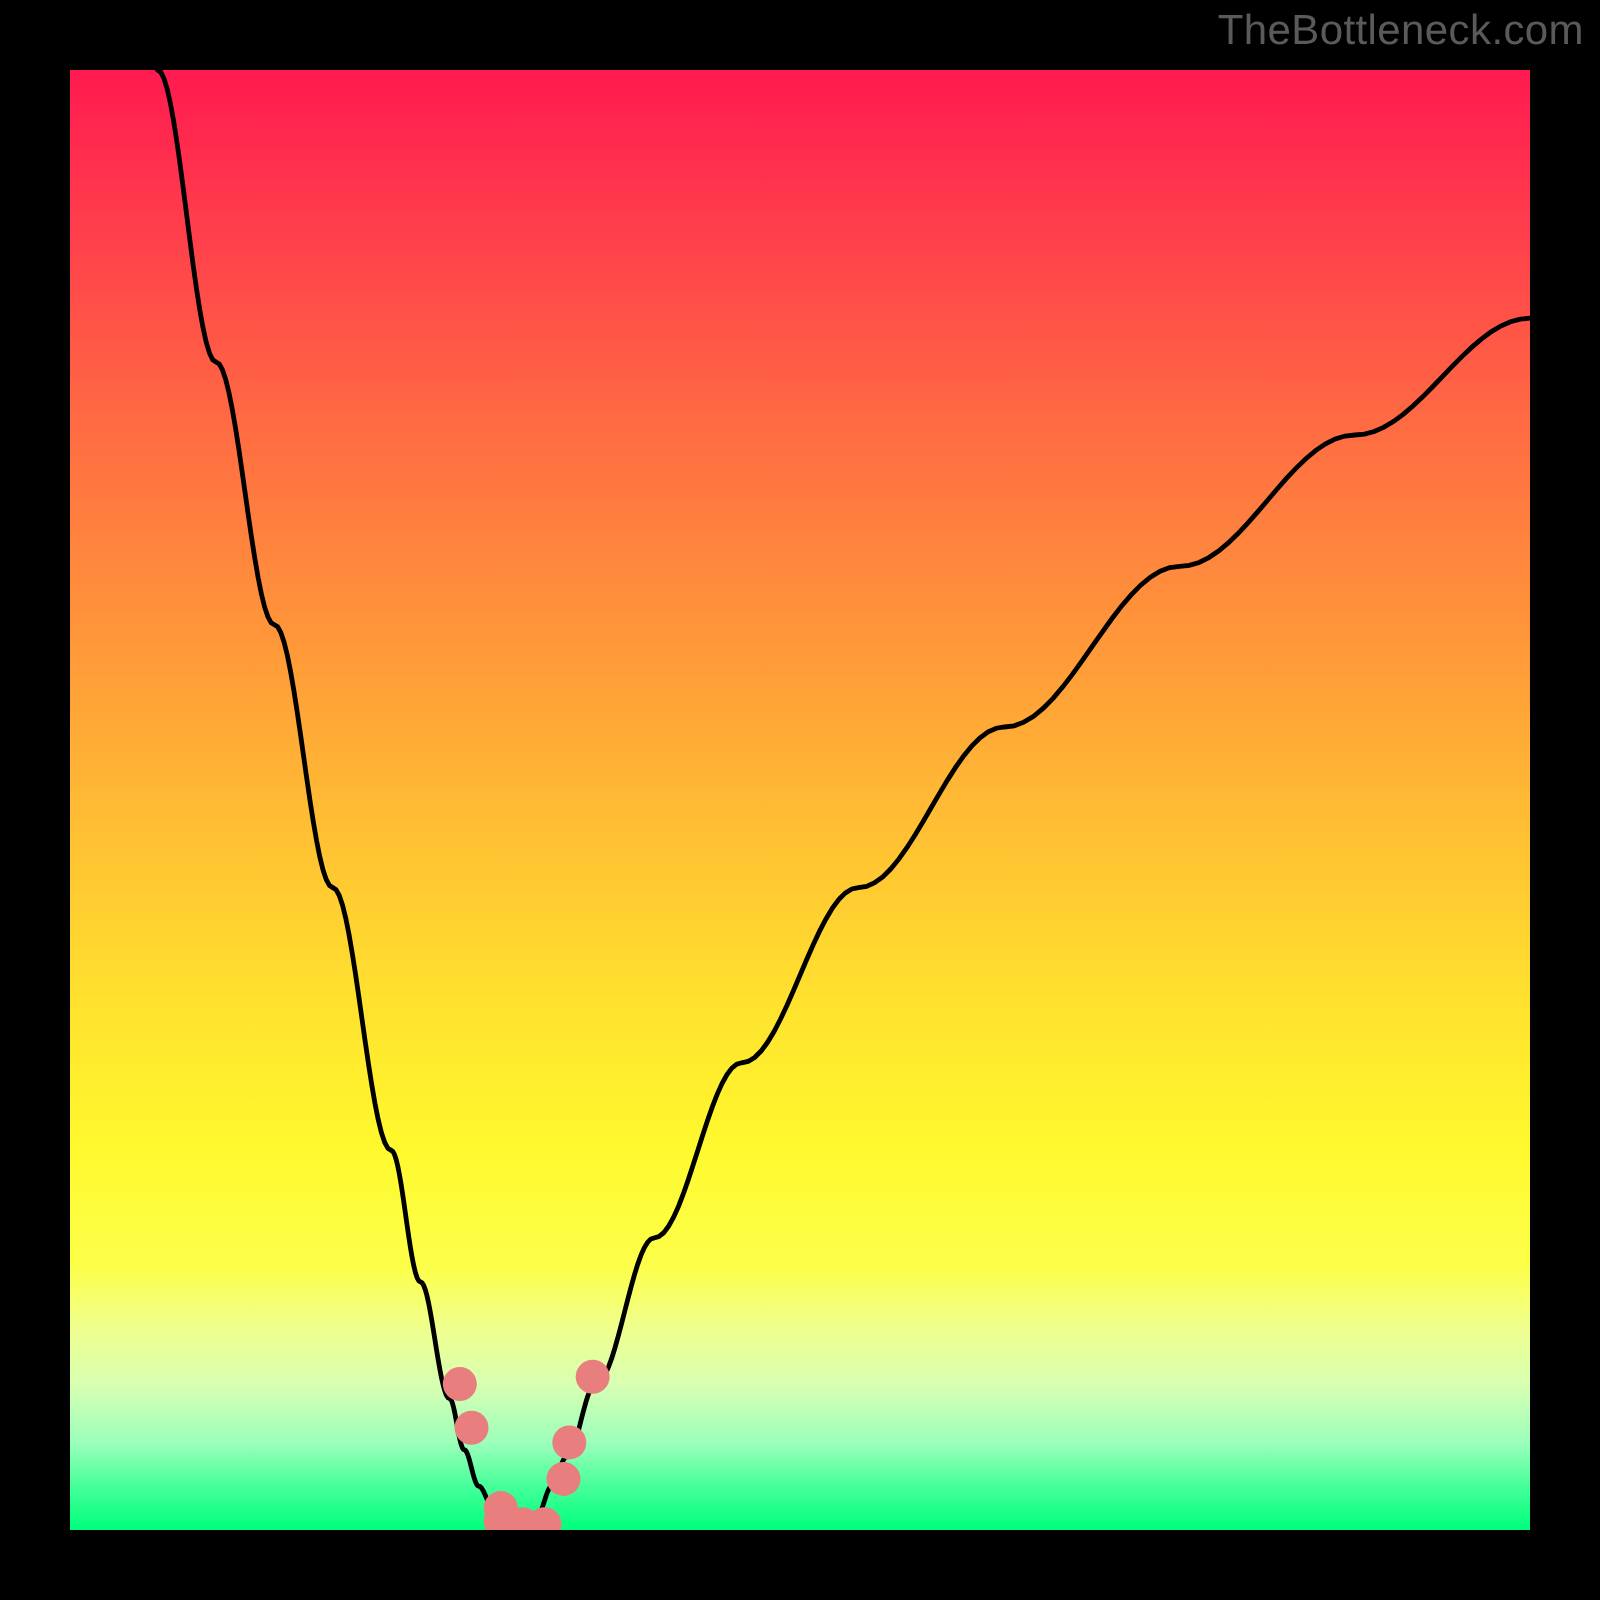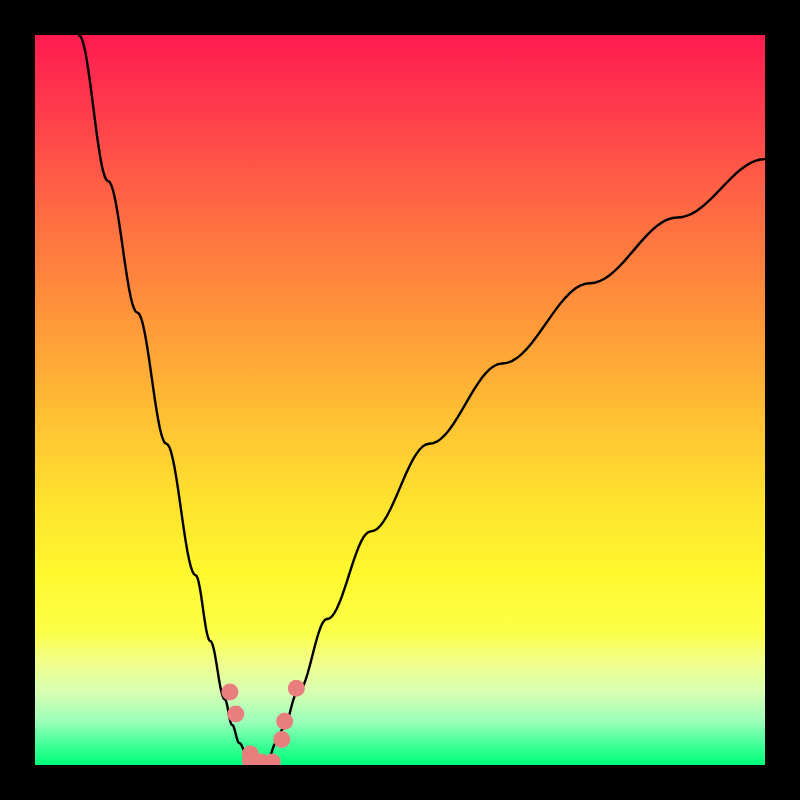--- a/index.html
+++ b/index.html
@@ -83,13 +83,14 @@
           <circle cx="215.35" cy="719.05" r="8.5" fill="#e97e7e" stroke="#c95b5b" stroke-width="0"></circle>
           <circle cx="215.35" cy="725.62" r="8.5" fill="#e97e7e" stroke="#c95b5b" stroke-width="0"></circle>
           <circle cx="226.30" cy="727.08" r="8.5" fill="#e97e7e" stroke="#c95b5b" stroke-width="0"></circle>
           <circle cx="237.25" cy="727.08" r="8.5" fill="#e97e7e" stroke="#c95b5b" stroke-width="0"></circle>
           <circle cx="246.74" cy="704.45" r="8.5" fill="#e97e7e" stroke="#c95b5b" stroke-width="0"></circle>
           <circle cx="249.66" cy="686.20" r="8.5" fill="#e97e7e" stroke="#c95b5b" stroke-width="0"></circle>
           <circle cx="261.34" cy="653.35" r="8.5" fill="#e97e7e" stroke="#c95b5b" stroke-width="0"></circle>
         </g>
     </svg>
   </div>
+  <div class="watermark">TheBottleneck.com</div>
 </div>
 
 </body></html>

